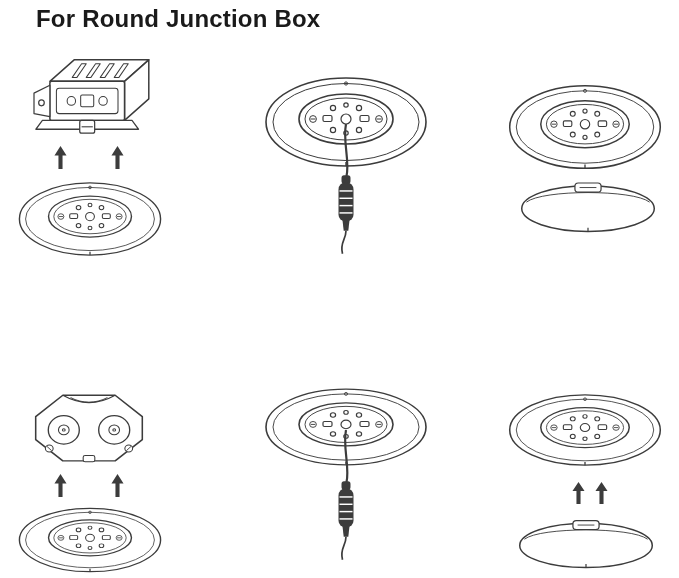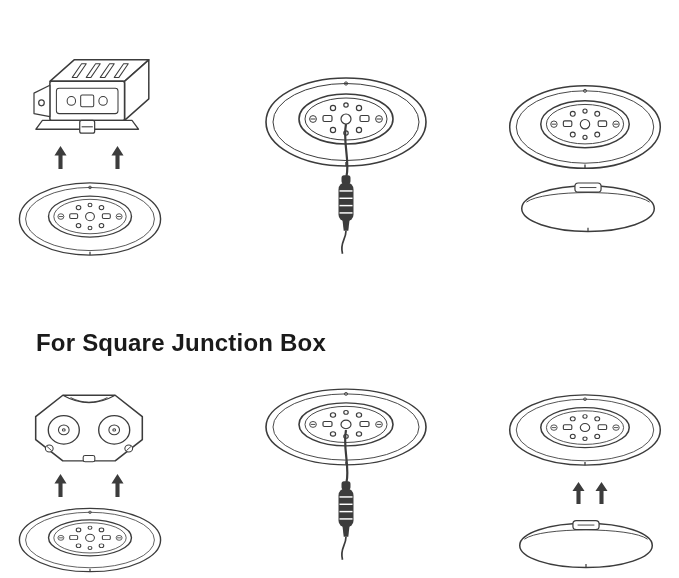--- a/index.html
+++ b/index.html
@@ -136,22 +136,22 @@
       <line x1="21.5" y1="63.5" x2="26.5" y2="68.5" stroke="currentColor" stroke-width="1"></line>
       <line x1="103.5" y1="68.5" x2="108.5" y2="63.5" stroke="currentColor" stroke-width="1"></line>
       <rect x="59" y="74" width="12" height="7" rx="2" fill="#ffffff" stroke="currentColor" stroke-width="1.1"></rect>
     </symbol>
 
   </defs>
 </svg>
 
 <div class="page">
 
+  <h2 class="section-title" id="title-round">For Round Junction Box</h2>
 
-  <h2 class="section-title" id="title-square">For Square Junction Box</h2>
 
   <svg class="fig" id="fig-round-mount" width="152" height="210" viewBox="0 0 152 210">
     <use href="#sym-round-jbox" x="6" y="0" width="140" height="88"></use>
     <use href="#sym-arrow-up" x="40" y="94" width="13" height="24"></use>
     <use href="#sym-arrow-up" x="97" y="94" width="13" height="24"></use>
     <use href="#sym-trim-ring" x="1" y="126" width="150" height="82"></use>
   </svg>
 
   <svg class="fig" id="fig-round-wire" width="172" height="190" viewBox="0 0 172 190">
     <use href="#sym-trim-ring" x="1" y="0" width="170" height="100"></use>

